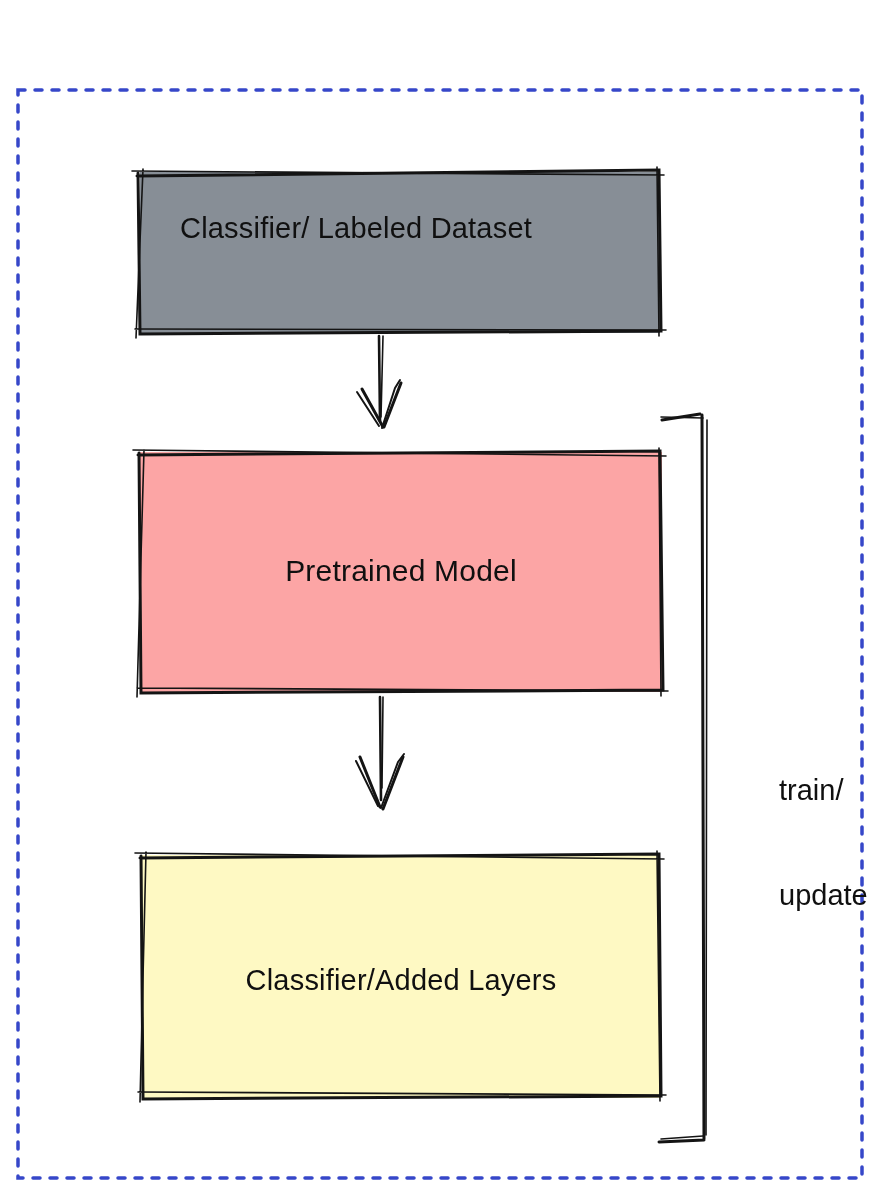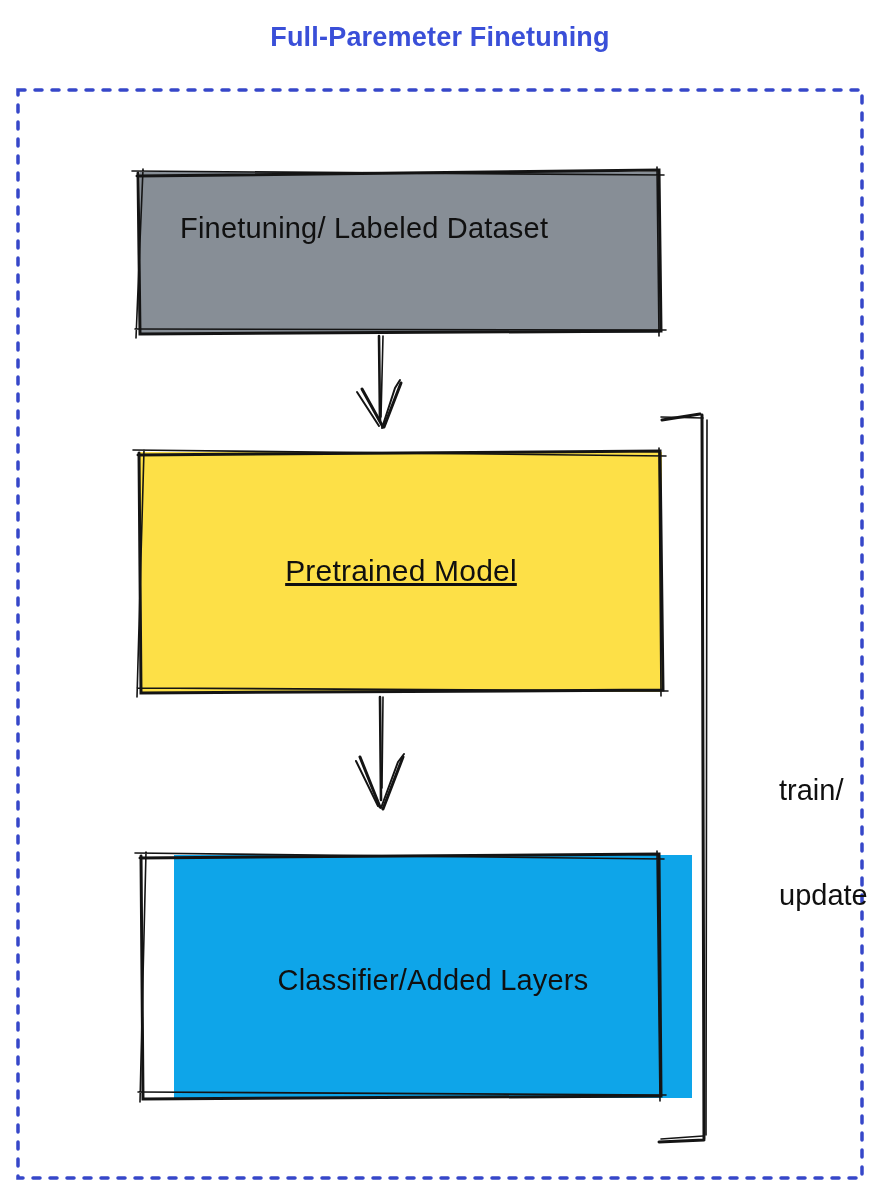--- a/index.html
+++ b/index.html
@@ -77,31 +77,30 @@
     white-space: pre;
     margin-left: 38px;
   }
   .bracket-label span { display: block; }
 </style>
 </head>
 <body>
 
 <div class="canvas">
 
-  <div class="title" style="color: rgb(58, 79, 216);">Full-Paremeter Finetuning</div>
 
   <div class="box box-dataset" style="background: rgb(135, 142, 150);">
-    <span>Finetuning/ Labeled Dataset</span>
+    <span>Classifier/ Labeled Dataset</span>
   </div>
 
-  <div class="box box-pretrained" style="background: #fde047; text-decoration: underline;">
+  <div class="box box-pretrained" style="background: #fca5a5;">
     <span>Pretrained Model</span>
   </div>
 
-  <div class="box box-classifier" style="background: #0ea5e9; margin-left: 32px;">
+  <div class="box box-classifier" style="background: #fef9c3;">
     <span>Classifier/Added Layers</span>
   </div>
 
   <svg class="connector-layer" viewBox="0 0 880 1200" xmlns="http://www.w3.org/2000/svg">
 
     <rect x="18" y="90" width="844" height="1088" fill="none" stroke-width="3.5" stroke-dasharray="7 10" stroke-linecap="round" stroke="#3647C9"></rect>
 
     <g fill="none" stroke-linecap="round" stroke="#141414">
       <path d="M137 176 L659 170 L661 331 L140 334 L138 173" stroke-width="3"></path>
       <path d="M132 171 L664 175 M657 167 L659 336 M666 330 L135 329 M143 169 L136 338" stroke-width="1.6"></path>

